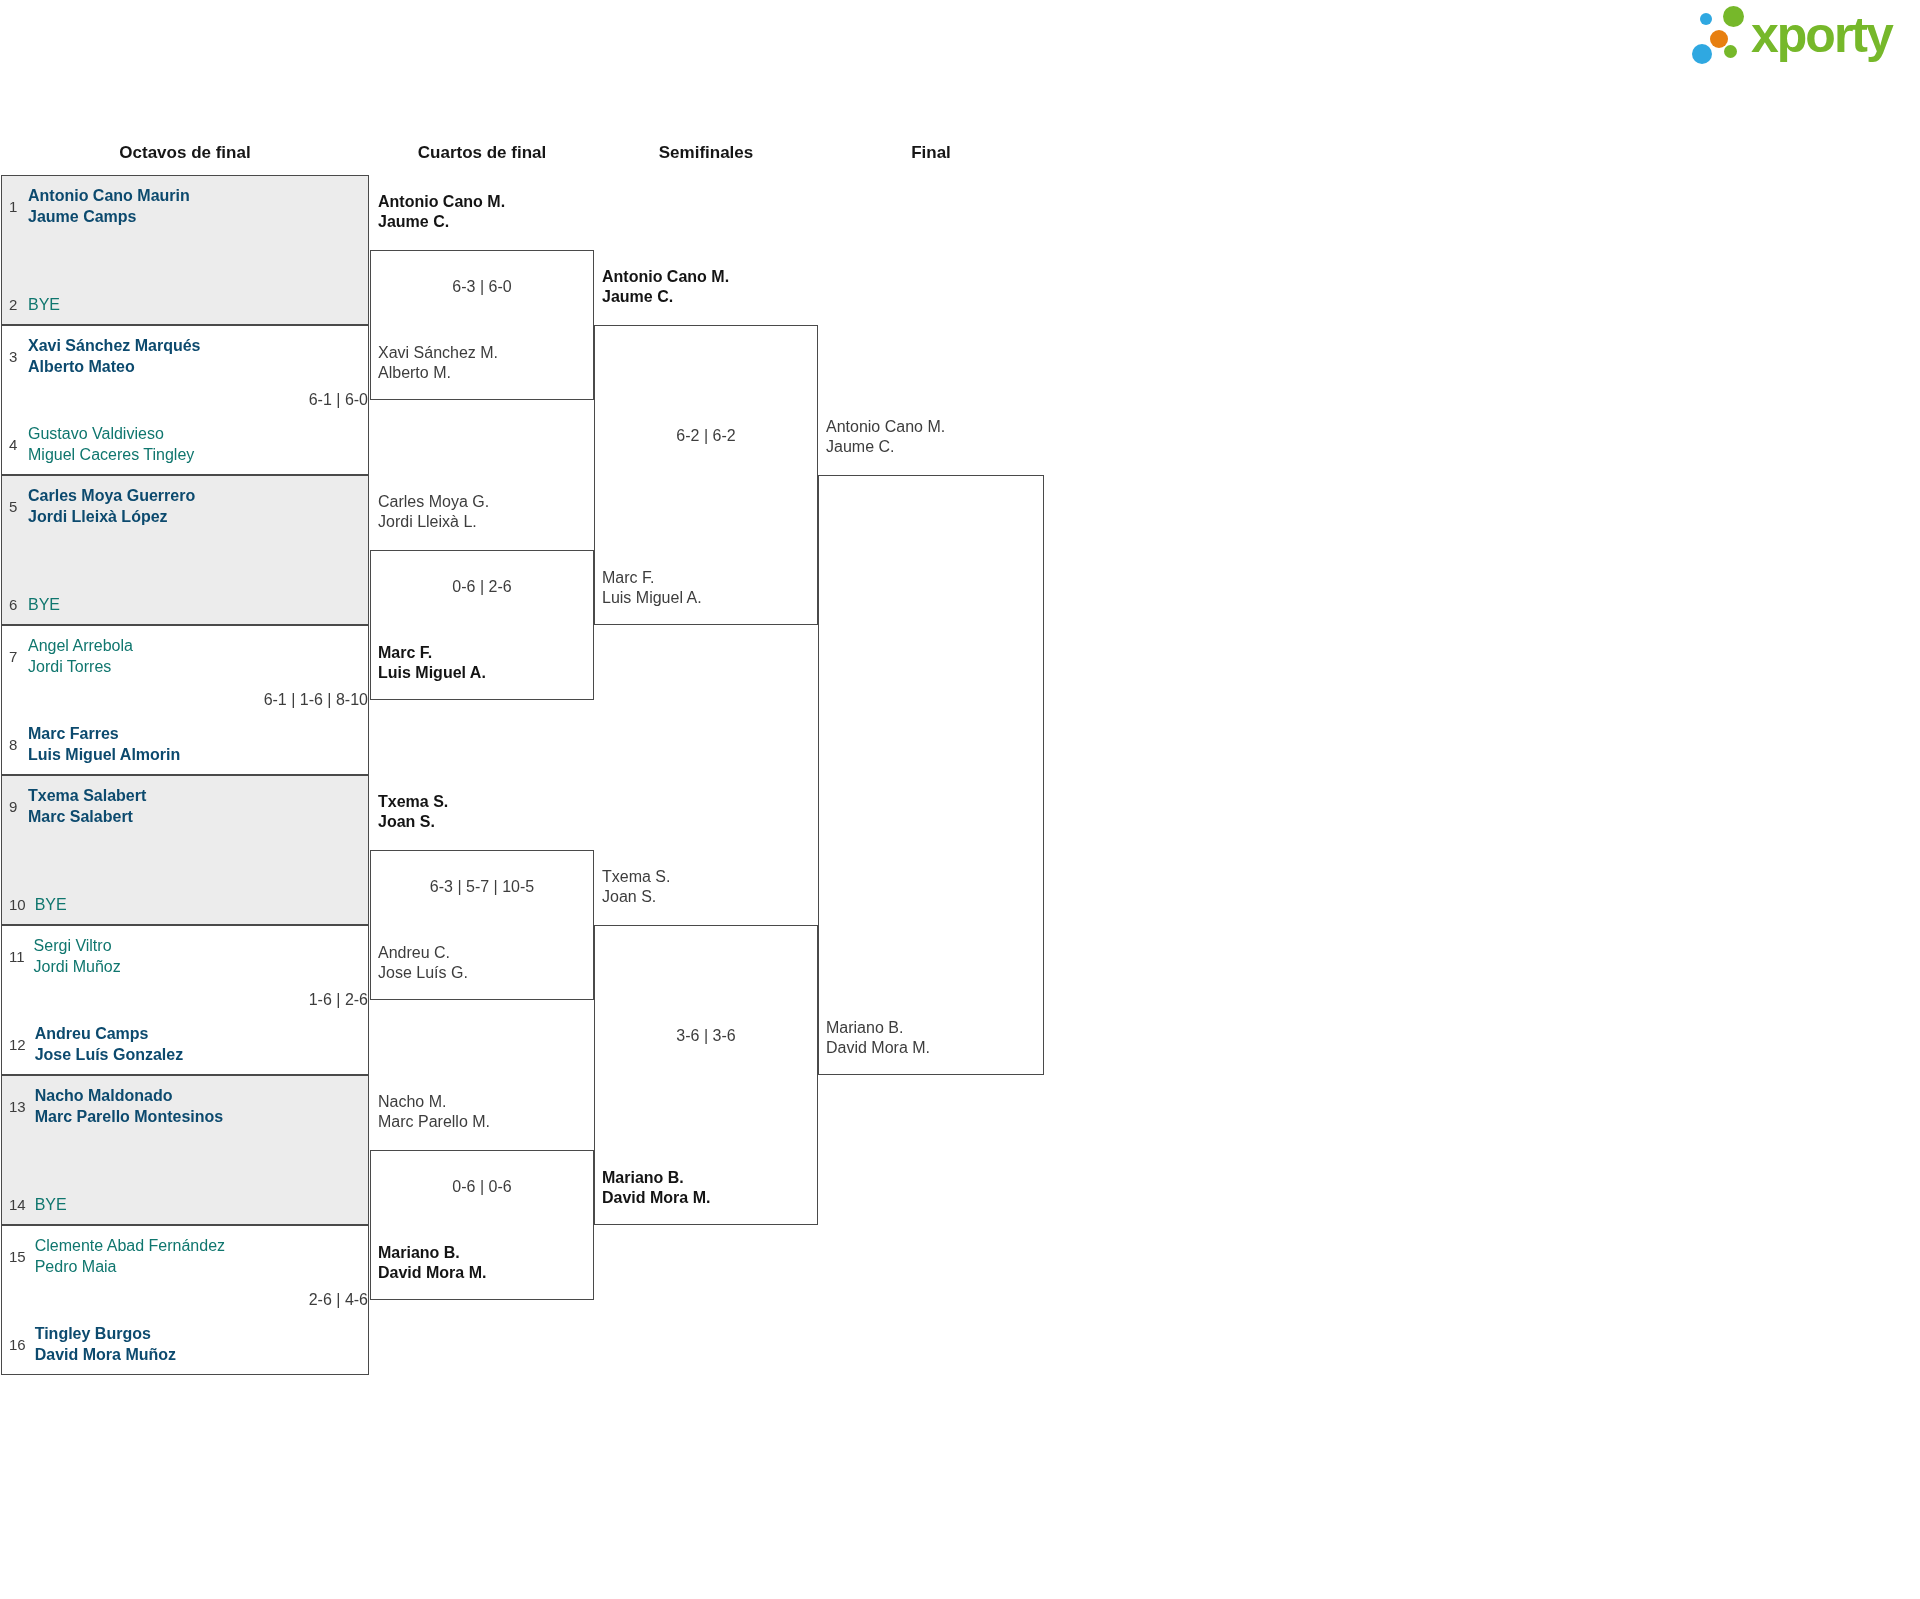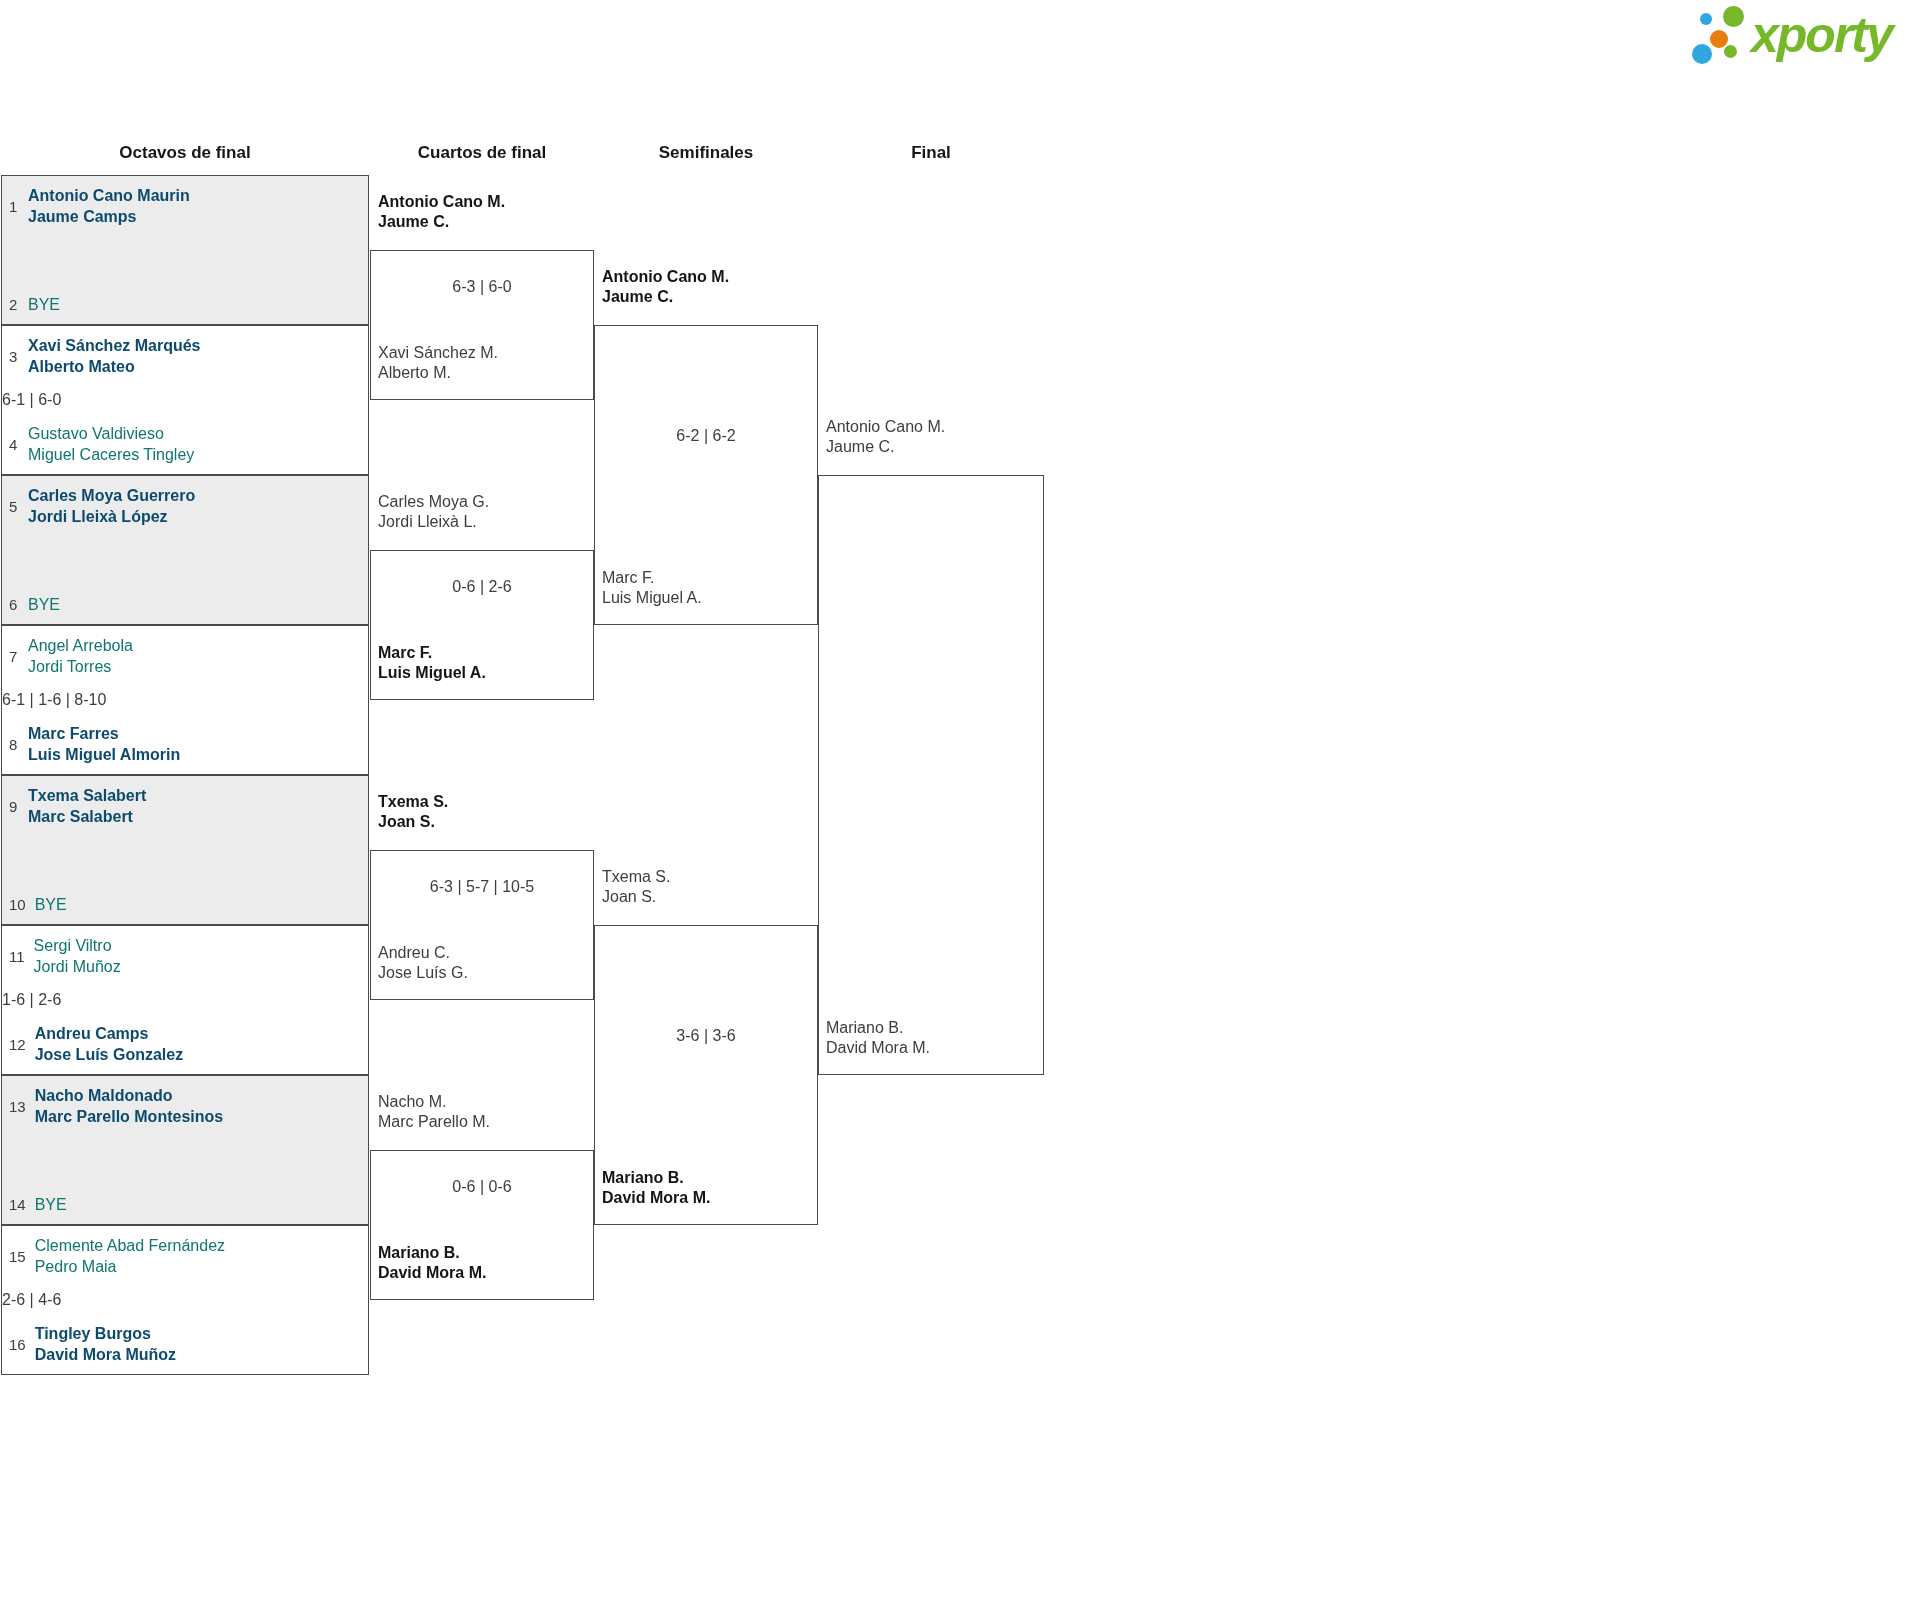--- a/index.html
+++ b/index.html
@@ -6,39 +6,39 @@
   .page{position:relative;width:1920px;height:1599px;background:#fff;overflow:hidden;
         font-family:"Liberation Sans",sans-serif;color:#3d3d3d;}
   
   .title{position:absolute;left:3px;top:4px;font-size:25px;line-height:33px;
          font-weight:700;color:#161616;}
   .group-title{position:absolute;left:700px;top:84px;width:520px;text-align:center;
                font-size:21px;font-weight:700;color:#161616;}
   .round-header{position:absolute;top:143px;text-align:center;font-size:17px;
                 font-weight:700;color:#161616;}
   
-  .logo{position:absolute;left:1690px;top:0;width:230px;height:75px;font-style:italic;}
+  .logo{position:absolute;left:1690px;top:0;width:230px;height:75px;}
   .dot{position:absolute;border-radius:50%;}
   .logo-text{position:absolute;left:61px;top:8px;font-size:50px;line-height:54px;
              font-weight:800;letter-spacing:-2px;color:#76b82a;}
   
   .match{position:absolute;left:1px;width:368px;height:150px;
          border:1px solid #4a4a4a;background:#fff;box-sizing:border-box;}
   .match.grey{background:#ececec;}
   .rbox{position:absolute;border:1px solid #4a4a4a;box-sizing:border-box;background:transparent;}
   
   .team{display:flex;align-items:center;}
   .seed{font-size:15px;color:#3d3d3d;margin-right:9px;min-width:10px;}
   .names{font-size:16px;line-height:21px;color:#0f766e;}
   .names.w{font-weight:700;color:#0c4a6e;}
   .nline{display:block;}
   .m-top{position:absolute;top:9px;left:7px;right:7px;}
   .m-bot{position:absolute;bottom:9px;left:7px;right:7px;}
   .m-score{position:absolute;top:50%;transform:translateY(-50%);left:0;width:100%;
-           text-align:left;font-size:16px;color:#3d3d3d;}
+           text-align:right;font-size:16px;color:#3d3d3d;}
   
   .lbl{position:absolute;font-size:16px;line-height:20px;color:#3d3d3d;}
   .lbl.w{font-weight:700;color:#141414;}
   .score-abs{position:absolute;text-align:center;font-size:16px;color:#3d3d3d;}
 </style>
 </head>
 <body>
 
 <div class="page">
 

